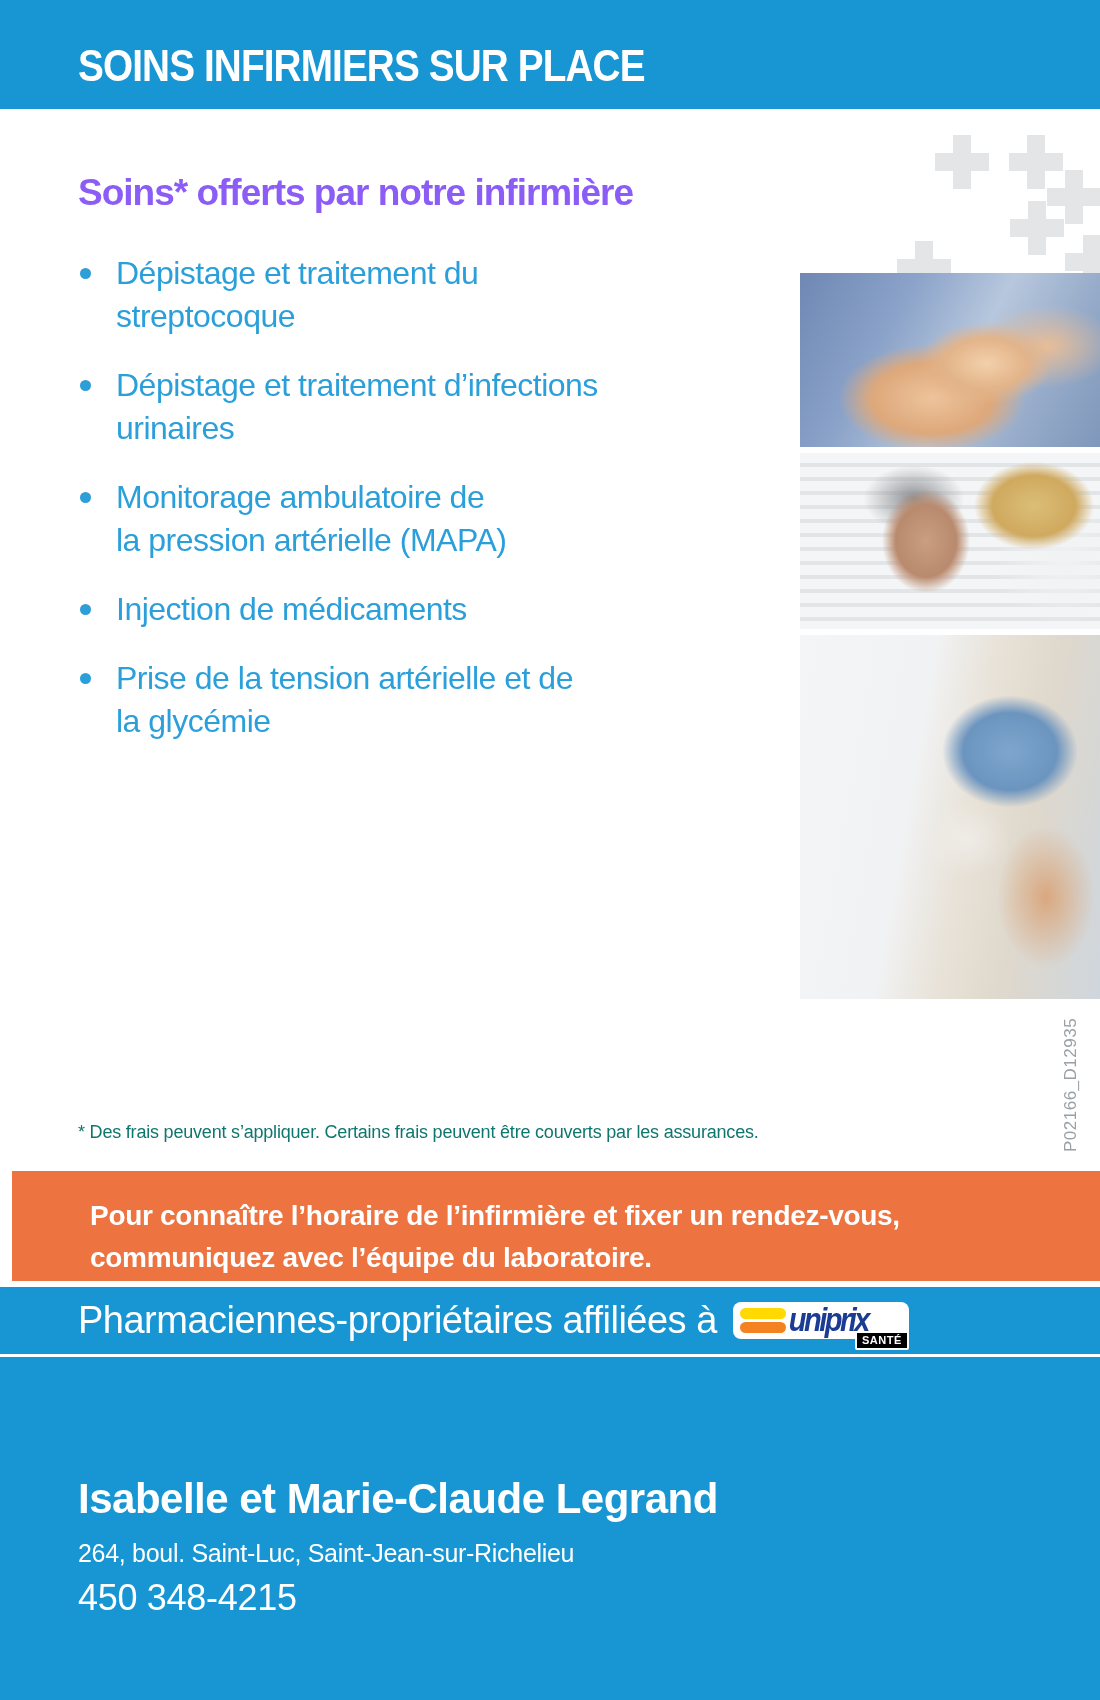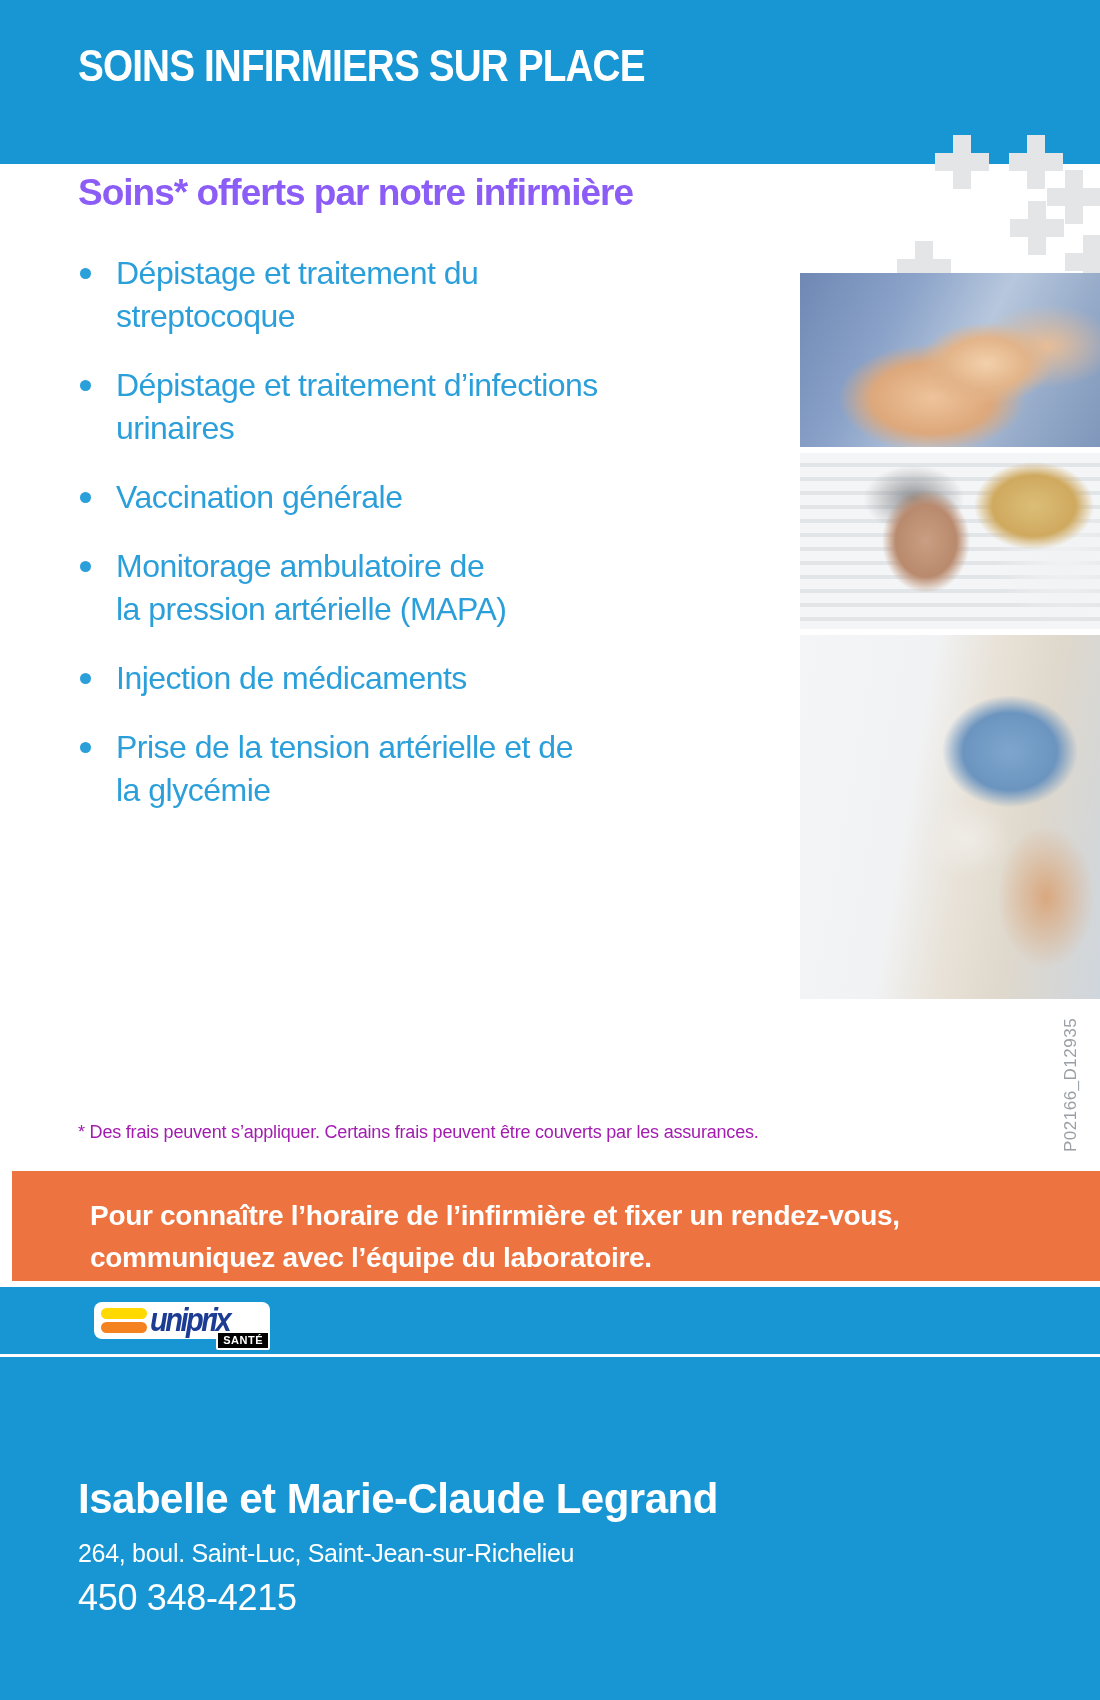--- a/index.html
+++ b/index.html
@@ -3,21 +3,21 @@
 <meta charset="utf-8">
 <style>
   html,body{margin:0;padding:0;background:#777;}
   .page{
     position:relative;width:1100px;height:1700px;margin:0 auto;
     background:#ffffff;overflow:hidden;
     font-family:"Liberation Sans",sans-serif;
     -webkit-font-smoothing:antialiased;
   }
   
-  .topbar{position:absolute;left:0;top:0;width:1100px;height:164px;background:#1796D3;}
+  .topbar{position:absolute;left:0;top:0;width:1100px;height:109px;background:#1796D3;}
   .topbar h1{
     margin:0;position:absolute;left:78px;top:0;line-height:131px;
     font-size:44px;font-weight:bold;color:#ffffff;letter-spacing:-1px;
     transform:scaleX(0.88);transform-origin:left center;white-space:nowrap;
   }
   
   .cross{position:absolute;width:54px;height:54px;}
   .cross::before{content:"";position:absolute;left:18px;top:0;width:18px;height:54px;background:#E4E5E7;}
   .cross::after{content:"";position:absolute;left:0;top:18px;width:54px;height:18px;background:#E4E5E7;}
   .cross.c1{left:935px;top:135px;}
@@ -69,21 +69,21 @@
       linear-gradient(100deg, #f4f5f6 0%, #f1f2f3 38%, #e8e2d8 55%, #dfd8cc 72%, #cfd6dd 100%);
   }
   
   .side-code{
     position:absolute;left:1061px;top:1012px;height:140px;
     writing-mode:vertical-rl;transform:rotate(180deg);
     font-size:17px;color:#9AA0A5;letter-spacing:0.5px;white-space:nowrap;
   }
   .footnote{
     position:absolute;left:78px;top:1122px;
-    font-size:18px;color:#a21caf;letter-spacing:-0.2px;white-space:nowrap;
+    font-size:18px;color:#0f766e;letter-spacing:-0.2px;white-space:nowrap;
   }
   
   .cta-band{
     position:absolute;left:12px;top:1171px;width:1100px;height:110px;background:#ED7440;
     box-sizing:border-box;padding:24px 0 0 78px;
   }
   .cta-band p{
     margin:0;font-size:28px;font-weight:bold;color:#ffffff;
     line-height:42px;letter-spacing:-0.3px;white-space:pre-line;
   }
@@ -135,21 +135,20 @@
   <div class="cross c5"></div>
   <div class="cross c6"></div>
 
   <h2 class="services-heading">Soins* offerts par notre infirmière</h2>
 
   <ul class="services">
     <li>Dépistage et traitement du
 streptocoque</li>
     <li>Dépistage et traitement d’infections
 urinaires</li>
-    <li>Vaccination générale</li>
     <li>Monitorage ambulatoire de
 la pression artérielle (MAPA)</li>
     <li>Injection de médicaments</li>
     <li>Prise de la tension artérielle et de
 la glycémie</li>
   </ul>
 
   <div class="photo photo-hands"></div>
   <div class="photo photo-ear-exam"></div>
   <div class="photo photo-injection"></div>
@@ -157,20 +156,21 @@
   <div class="side-code">P02166_D12935</div>
 
   <div class="footnote">* Des frais peuvent s’appliquer. Certains frais peuvent être couverts par les assurances.</div>
 
   <div class="cta-band">
     <p>Pour connaître l’horaire de l’infirmière et fixer un rendez-vous,
 communiquez avec l’équipe du laboratoire.</p>
   </div>
 
   <div class="affil-band">
+    <span class="affil-text">Pharmaciennes-propriétaires affiliées à</span>
     <div class="uniprix-logo">
       <div class="logo-bars">
         <div class="logo-bar bar-yellow"></div>
         <div class="logo-bar bar-orange"></div>
       </div>
       <span class="uniprix-word">uniprix</span>
       <span class="sante-box">SANTÉ</span>
     </div>
   </div>
 

